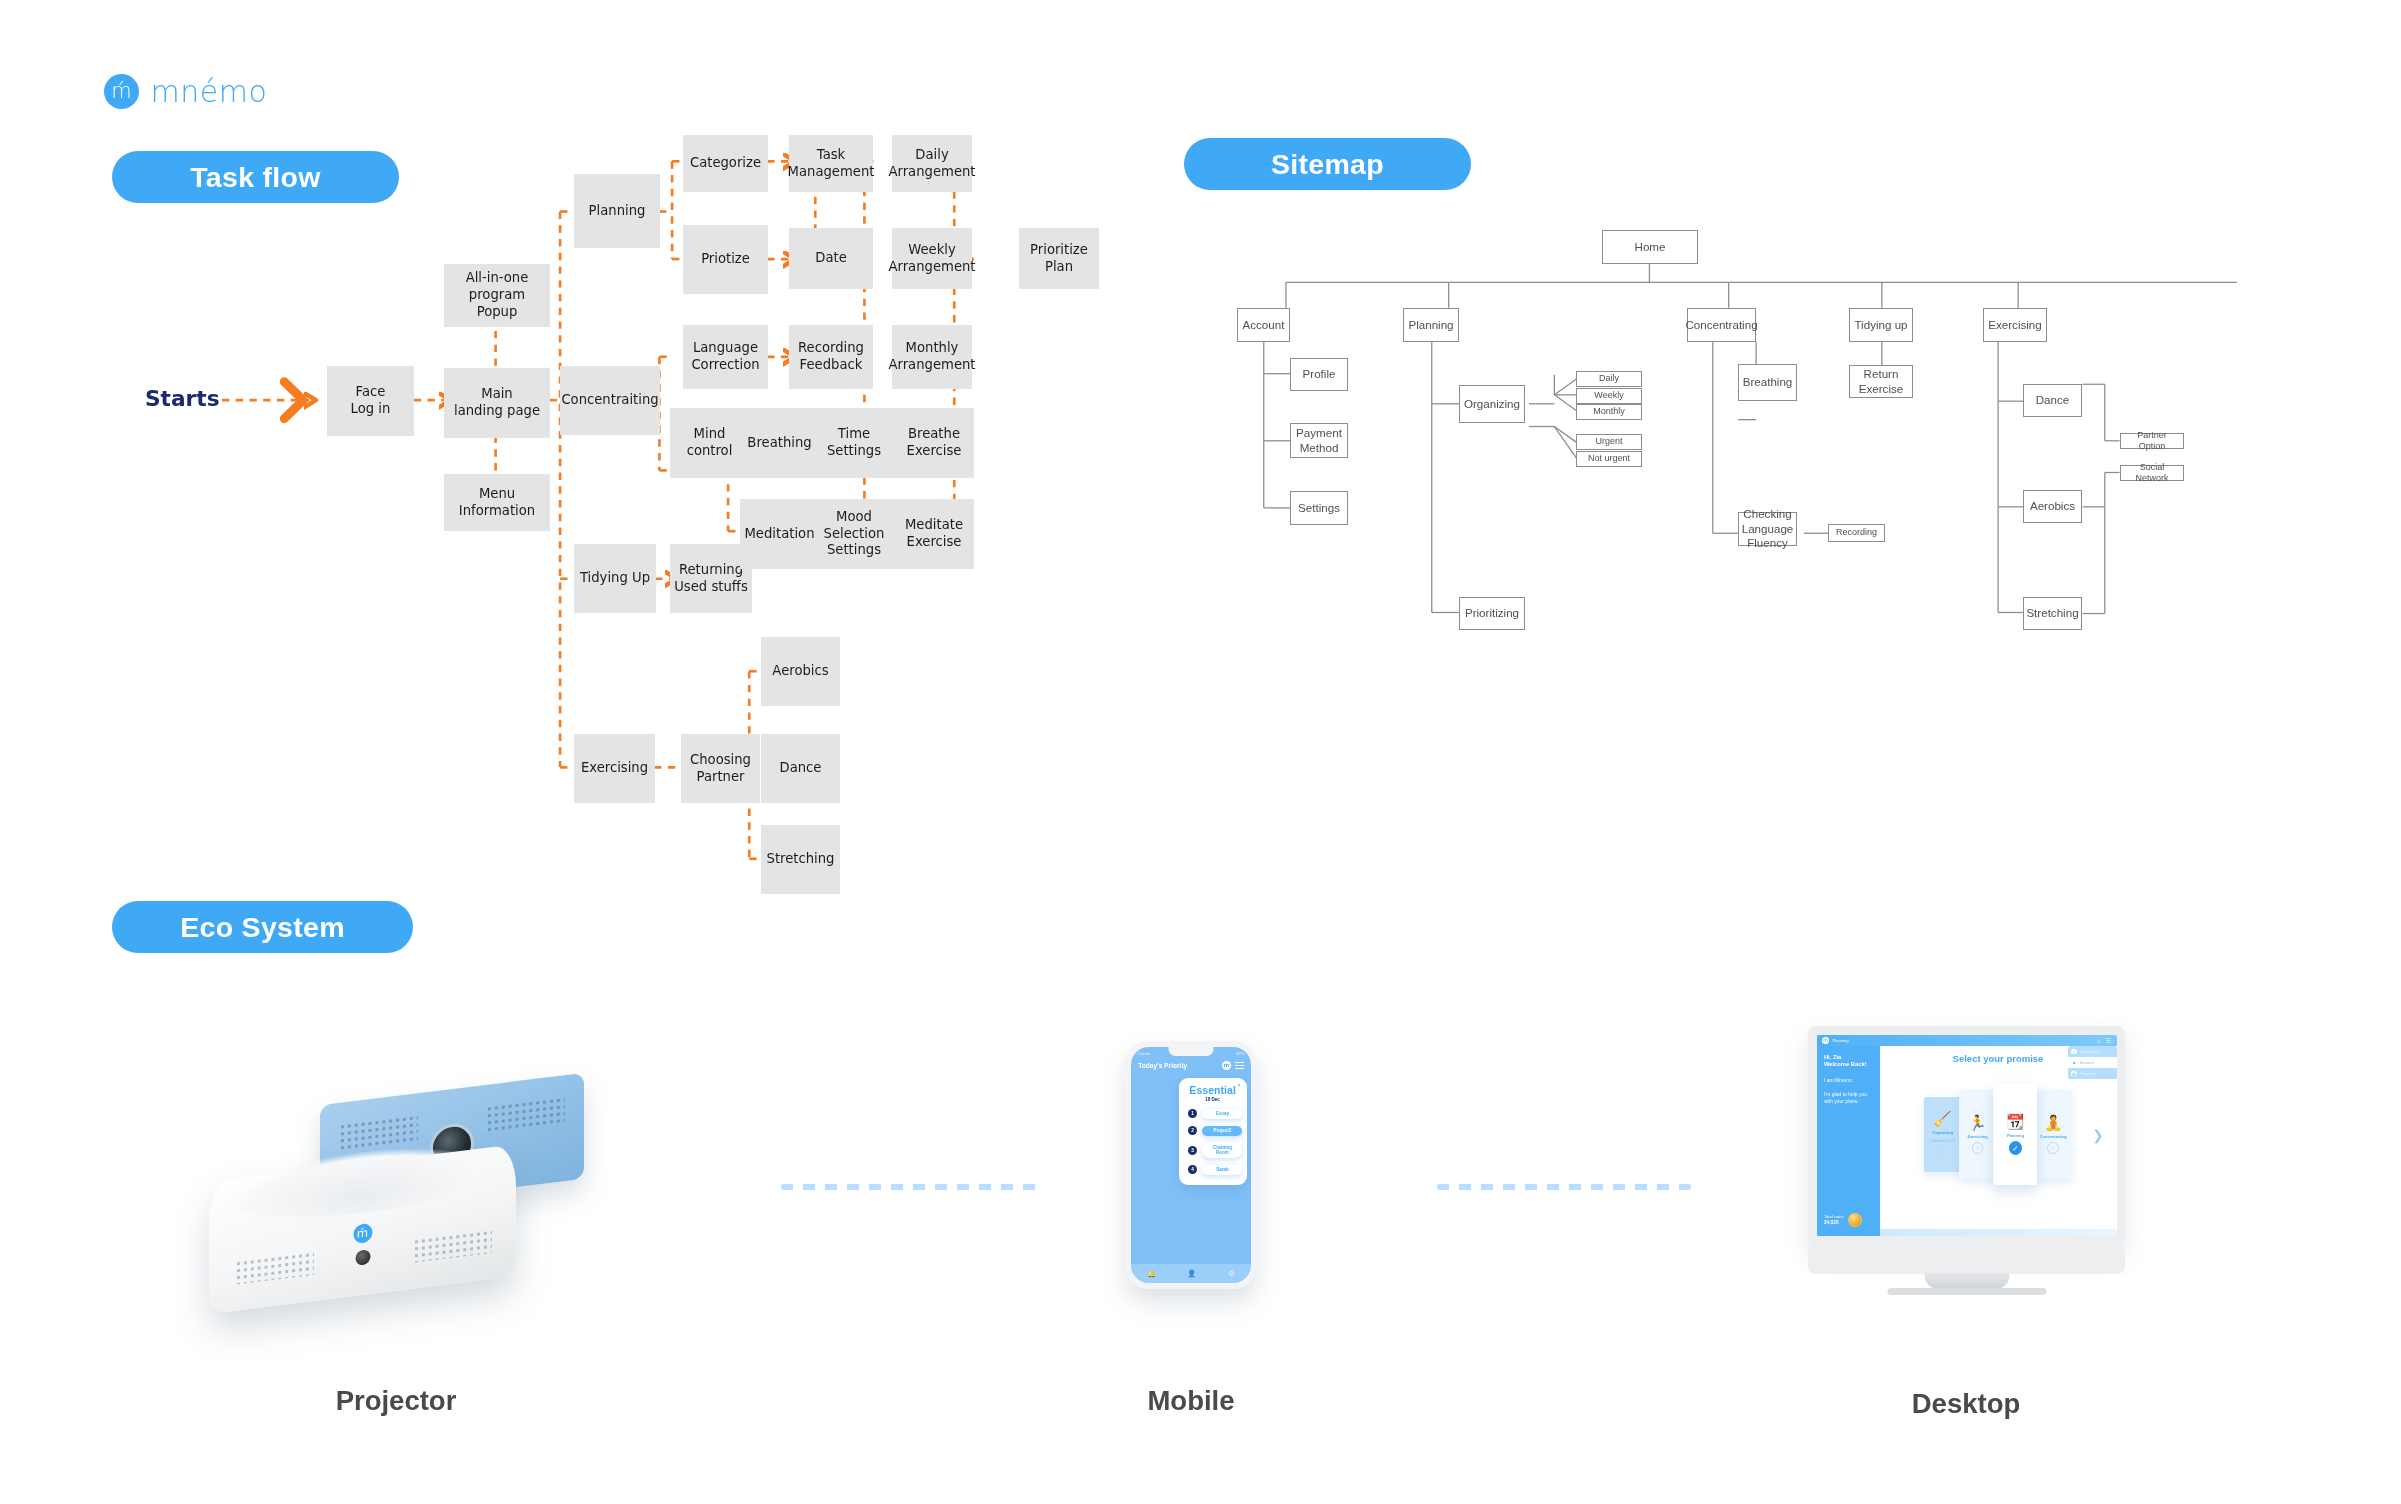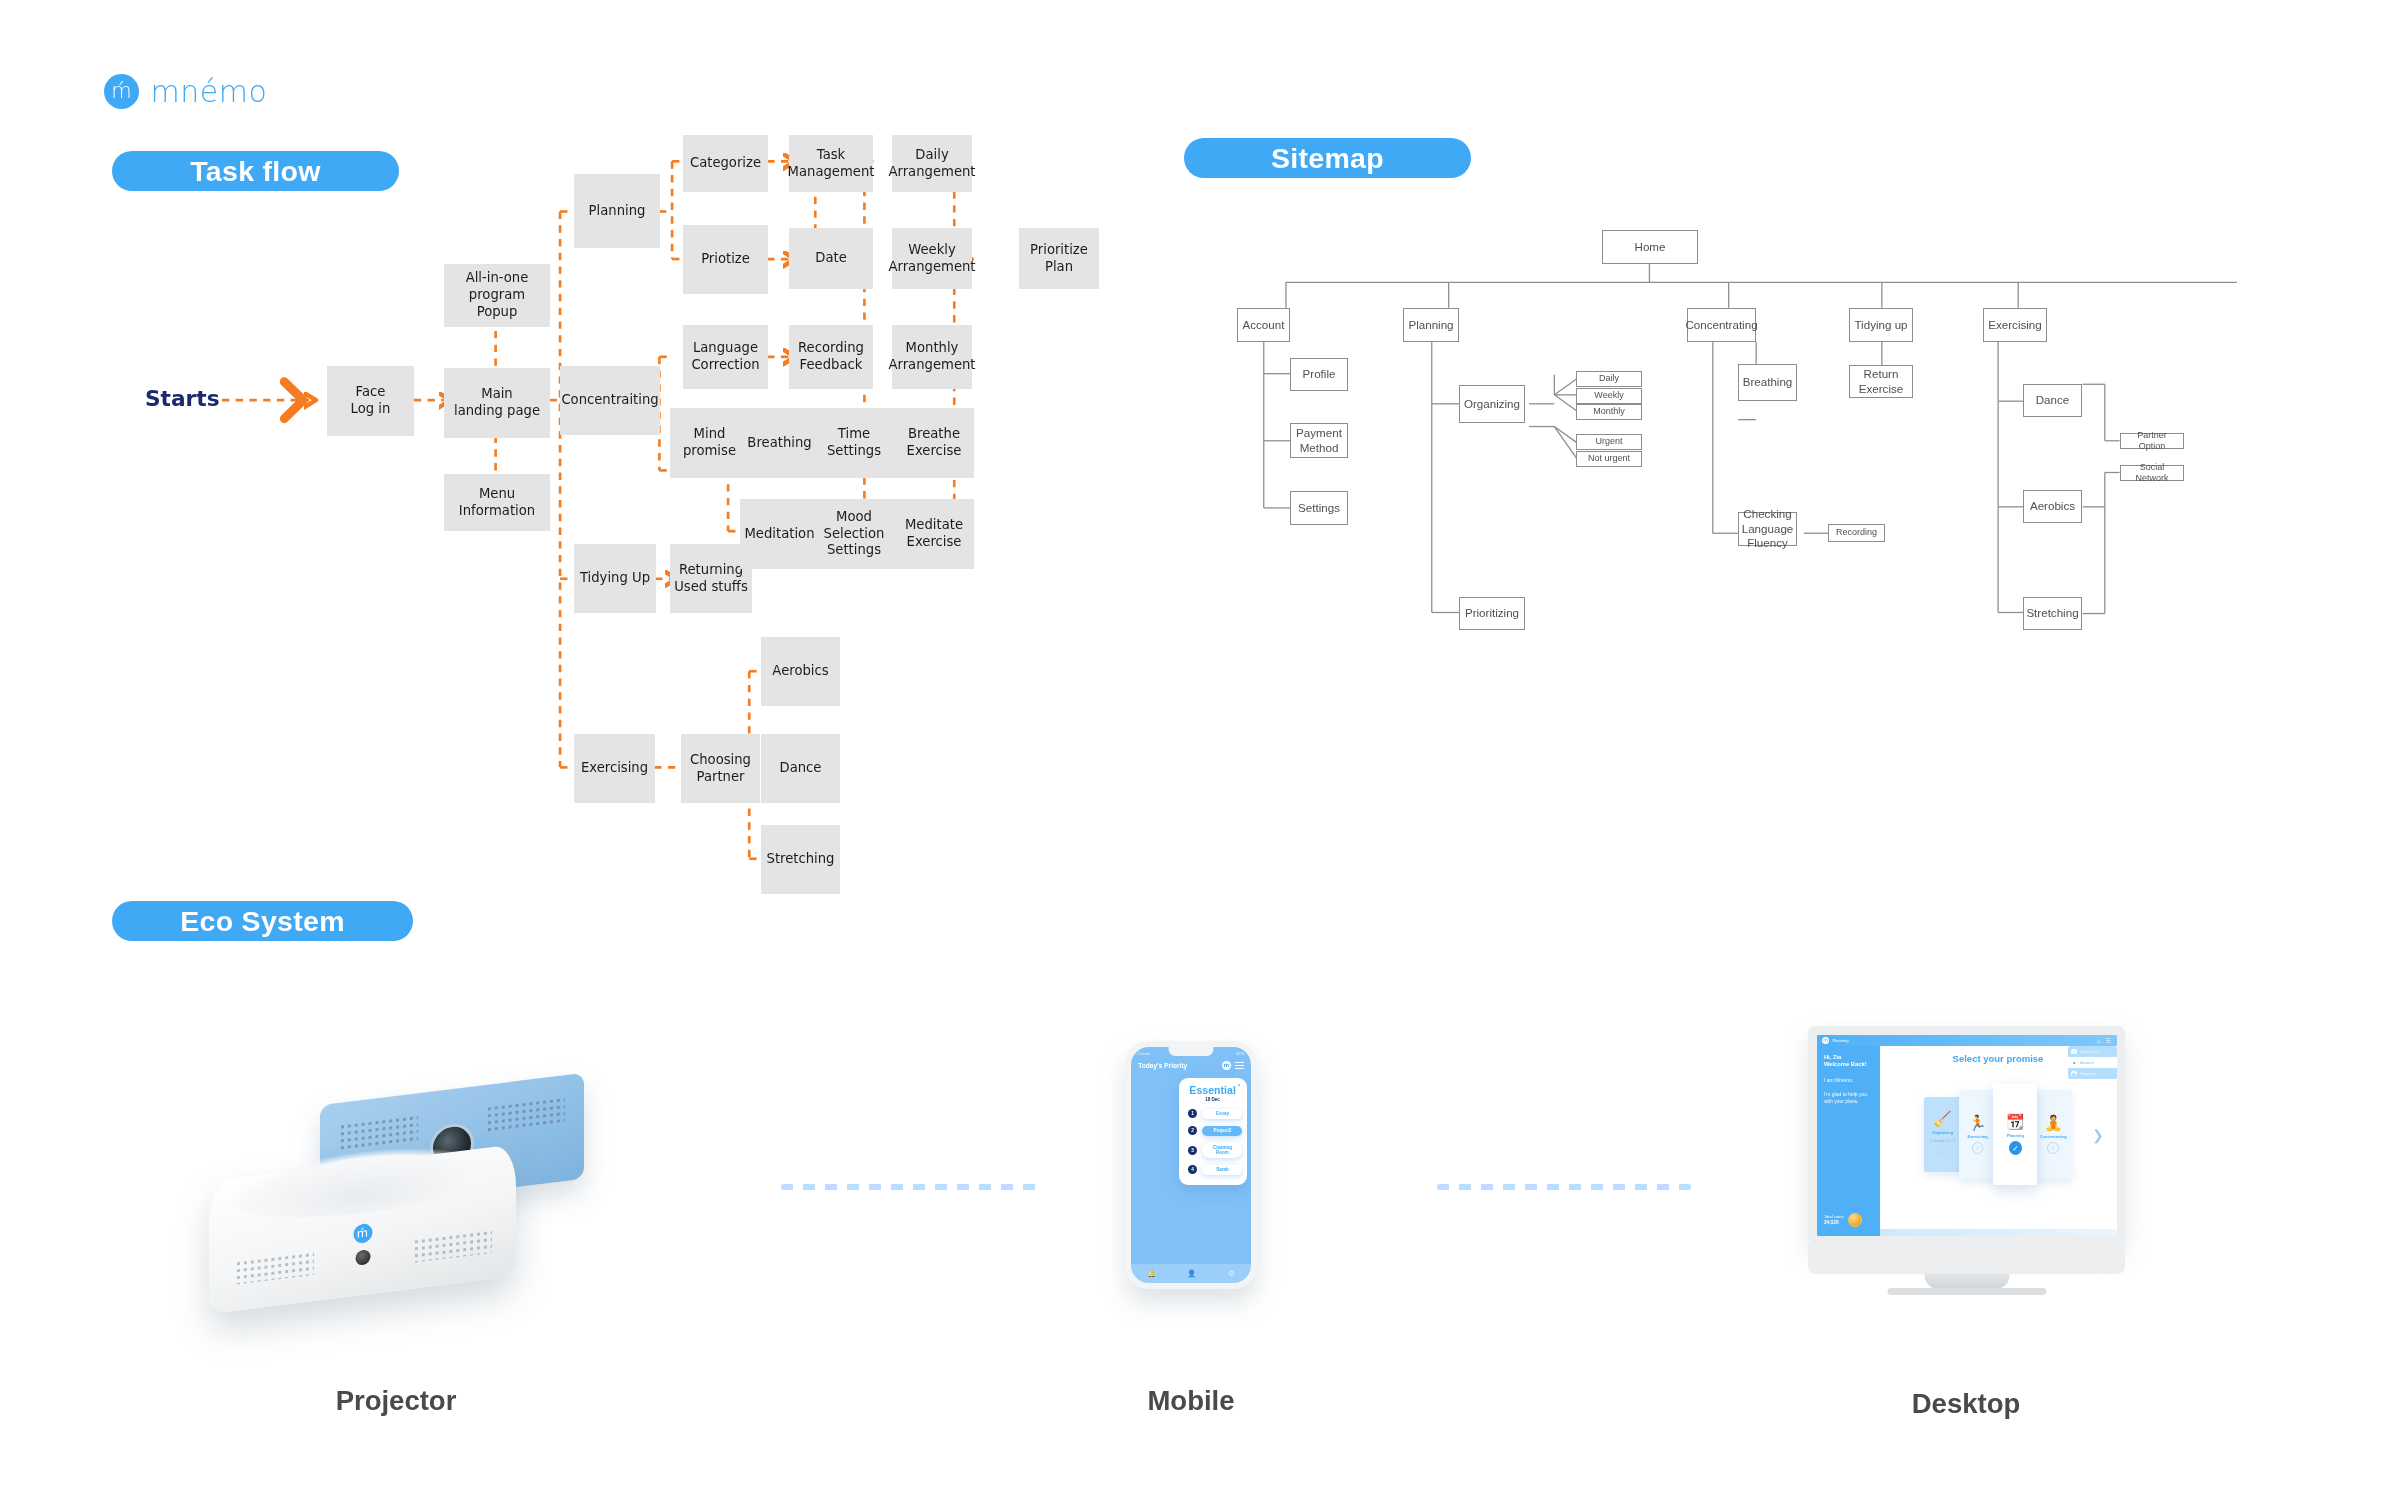--- a/index.html
+++ b/index.html
@@ -20,21 +20,21 @@
   }
   #brand .wordmark {
     font-size:30px; color:#3fa9f5; font-weight:300; letter-spacing:0.5px;
     font-family:"DejaVu Sans", sans-serif;
   }
   
   .pill {
     position:absolute; background:#3fa9f5; color:#fff; border-radius:34px;
     font-size:28.5px; font-weight:700; letter-spacing:0.3px;
     display:flex; align-items:center; justify-content:center;
-    height:40px;
+    height:52px;
   }
   #pill-taskflow { left:112px; top:151px; width:287px; }
   #pill-sitemap  { left:1184px; top:138px; width:287px; }
   #pill-eco      { left:112px; top:901px; width:301px; }
 
   
   #taskflow { position:absolute; left:0; top:0; width:1136px; height:925px; }
   .tf-svg { position:absolute; left:0; top:0; width:1136px; height:925px; }
   .tfbox {
     position:absolute; background:#e4e4e4;
@@ -378,21 +378,21 @@
   <div class="tfbox" style="left:444px;  top:474px;  width:106px; height:57px;">Menu<br>Information</div>
 
   <div class="tfbox" style="left:574px; top:174px;  width:86px; height:74px;">Planning</div>
   <div class="tfbox" style="left:560px; top:366px;  width:100px; height:69px;">Concentraiting</div>
   <div class="tfbox" style="left:574px; top:544px; width:82px; height:69px;">Tidying Up</div>
   <div class="tfbox" style="left:574px; top:734px; width:81px; height:69px;">Exercising</div>
 
   <div class="tfbox" style="left:683px; top:135px;  width:85px; height:57px;">Categorize</div>
   <div class="tfbox" style="left:683px; top:225px;  width:85px; height:69px;">Priotize</div>
   <div class="tfbox" style="left:683px; top:325px;  width:85px; height:64px;">Language<br>Correction</div>
-  <div class="tfbox" style="left:670px; top:408px;  width:79px; height:70px;">Mind promise</div>
+  <div class="tfbox" style="left:670px; top:408px;  width:79px; height:70px;">Mind control</div>
   <div class="tfbox" style="left:670px; top:544px; width:82px; height:69px;">Returning<br>Used stuffs</div>
   <div class="tfbox" style="left:681px; top:734px; width:79px; height:69px;">Choosing<br>Partner</div>
 
   <div class="tfbox" style="left:789px; top:135px;  width:84px; height:57px;">Task<br>Management</div>
   <div class="tfbox" style="left:789px; top:228px;  width:84px; height:61px;">Date</div>
   <div class="tfbox" style="left:789px; top:325px;  width:84px; height:64px;">Recording<br>Feedback</div>
   <div class="tfbox" style="left:740px; top:408px;  width:79px; height:70px;">Breathing</div>
   <div class="tfbox" style="left:740px; top:499px;  width:79px; height:70px;">Meditation</div>
   <div class="tfbox" style="left:761px; top:637px; width:79px; height:69px;">Aerobics</div>
   <div class="tfbox" style="left:761px; top:734px; width:79px; height:69px;">Dance</div>

